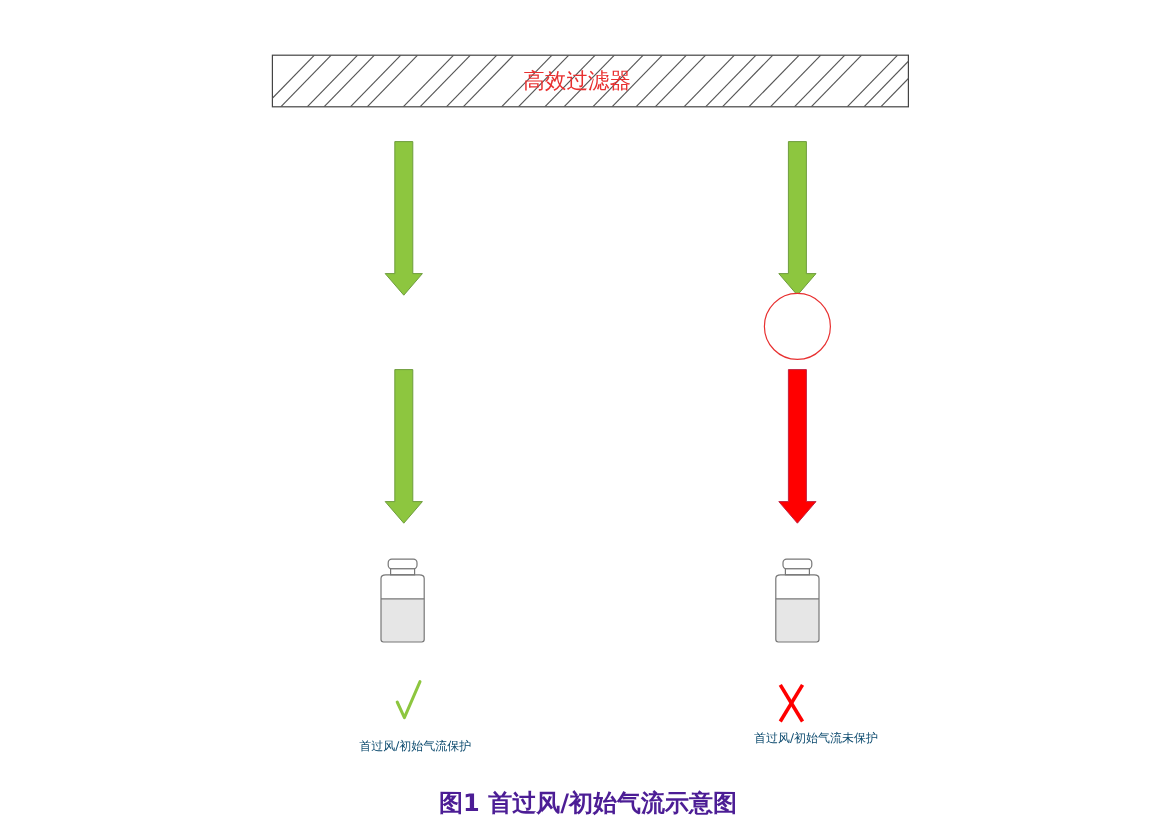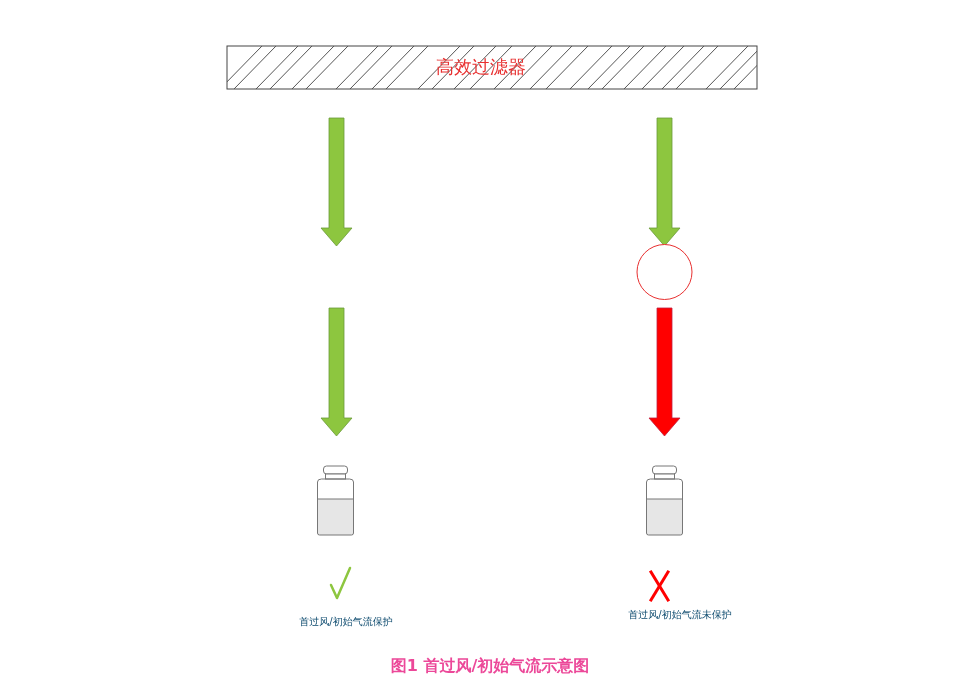--- a/index.html
+++ b/index.html
@@ -1,19 +1,19 @@
 <!DOCTYPE html>
 <html><head>
 <meta charset="utf-8">
 <style>
   html,body{margin:0;padding:0;background:#ffffff;}
   body{width:979px;height:688px;position:relative;overflow:hidden;font-family:"DejaVu Sans",sans-serif;}
   svg{position:absolute;left:0;top:0;}
   .lbl{position:absolute;font-size:10px;color:#0c4a6e;white-space:nowrap;transform:translateX(-50%);text-align:right;}
-  .caption{position:absolute;font-size:16px;color:#ec4899;white-space:nowrap;transform:translateX(-50%);font-weight:bold;}
+  .caption{position:absolute;font-size:20px;color:#4c1d95;white-space:nowrap;transform:translateX(-50%);font-weight:bold;}
   .filter-label{position:absolute;left:481px;top:55px;transform:translateX(-50%);font-family:Liberation Sans, sans-serif;font-size:18px;color:#e83030;white-space:nowrap;}
 </style>
 </head>
 <body>
 
 <svg width="979" height="688" viewBox="0 0 979 688">
   <defs>
     <pattern id="hatch" patternUnits="userSpaceOnUse" width="22" height="44">
       <line x1="0" y1="44" x2="22" y2="0" stroke="#555" stroke-width="1"></line>
     </pattern>

